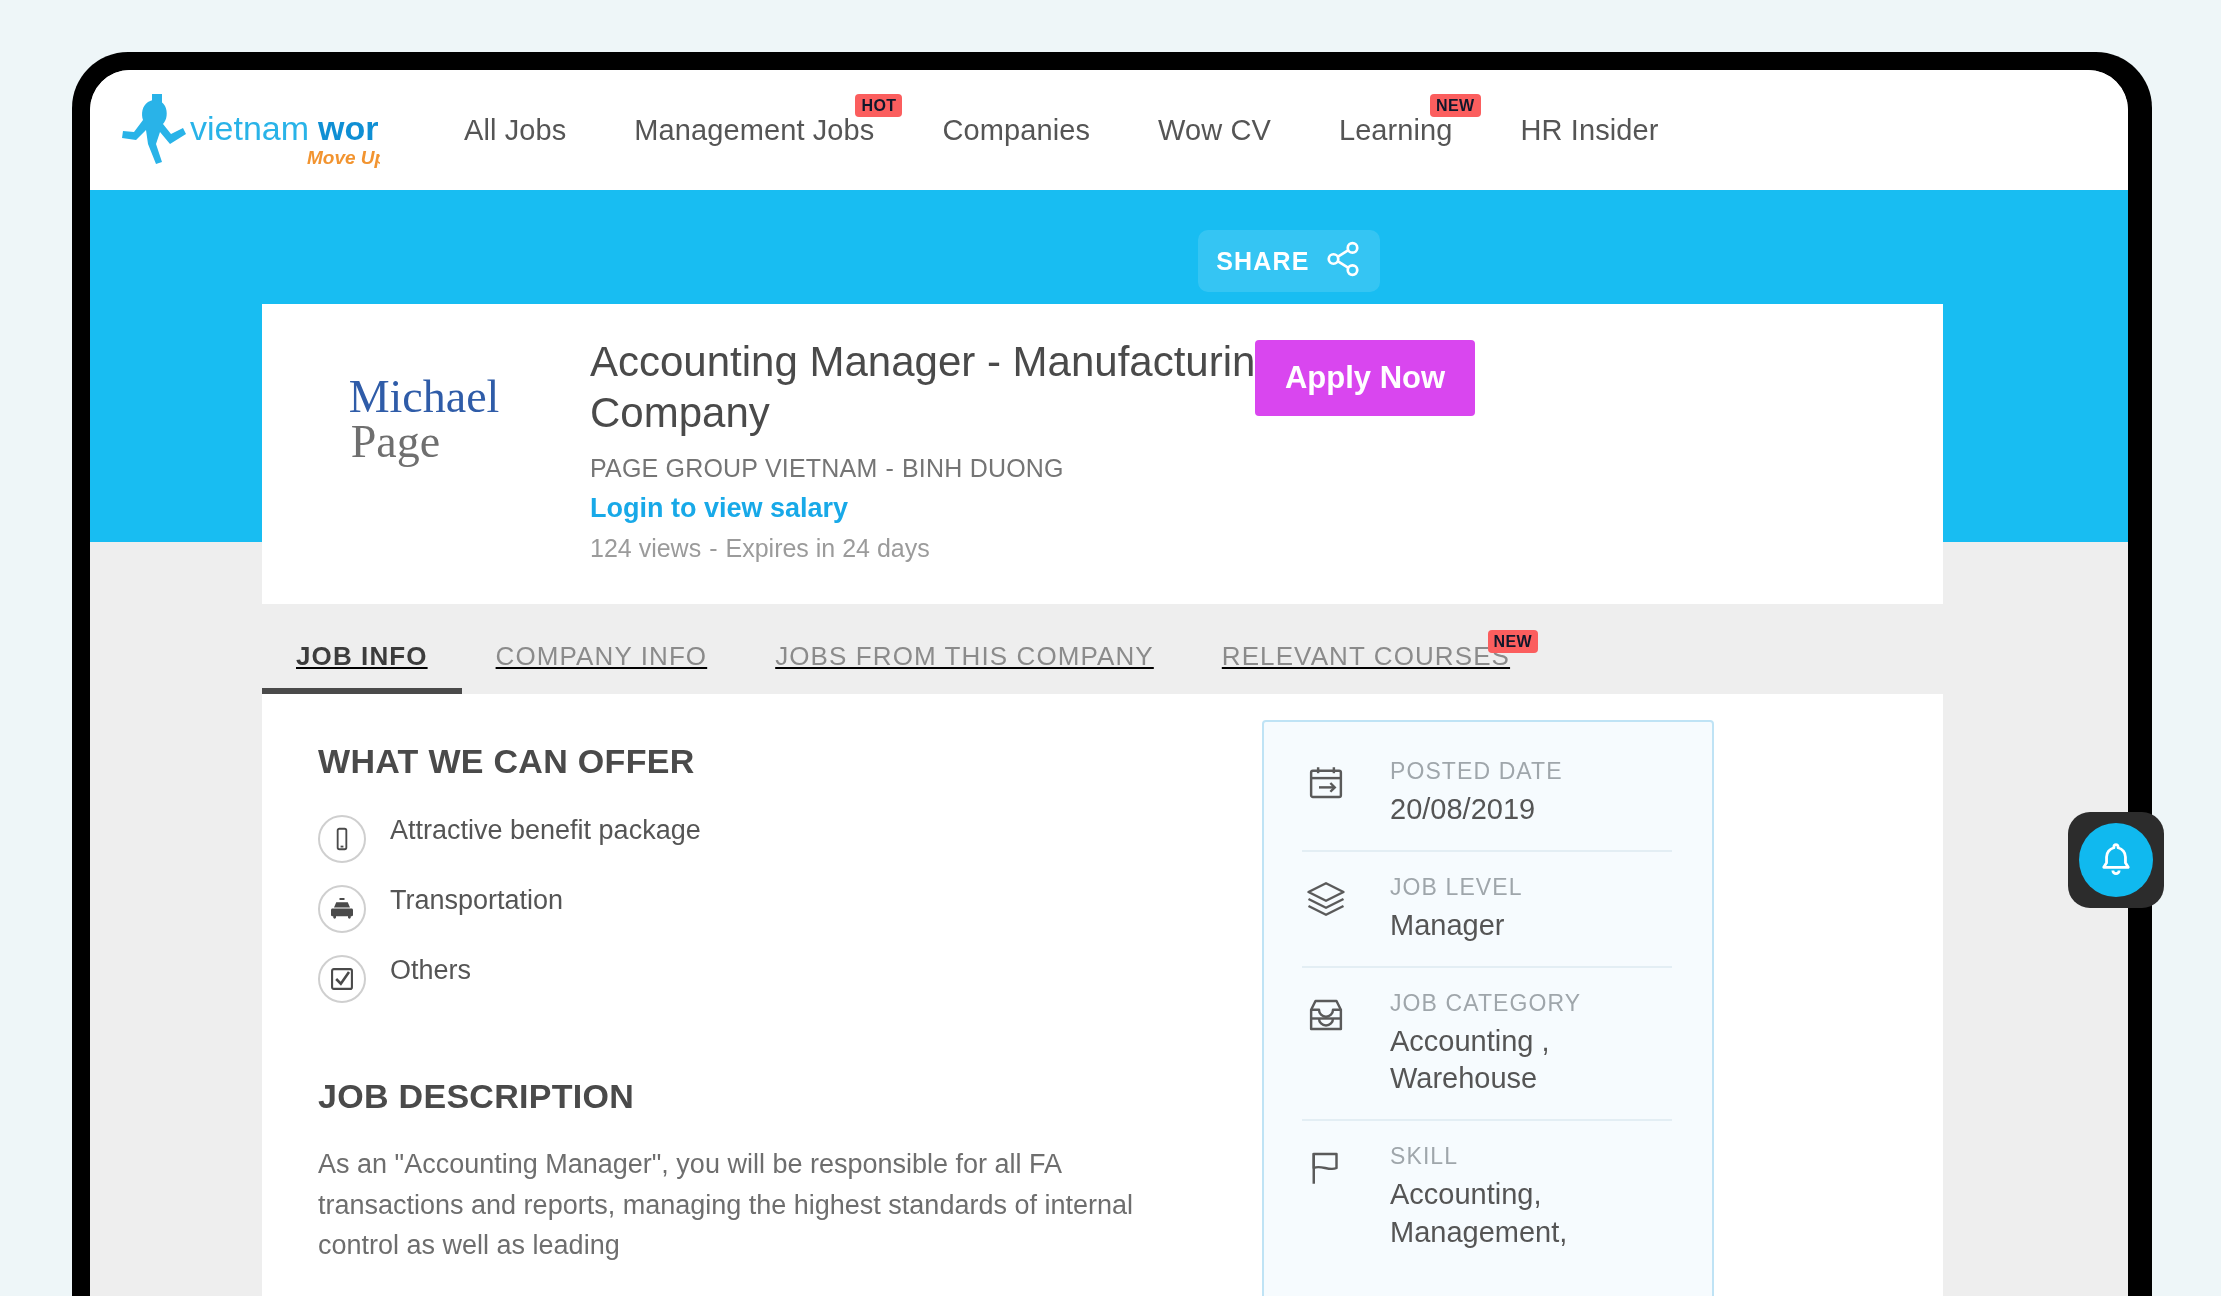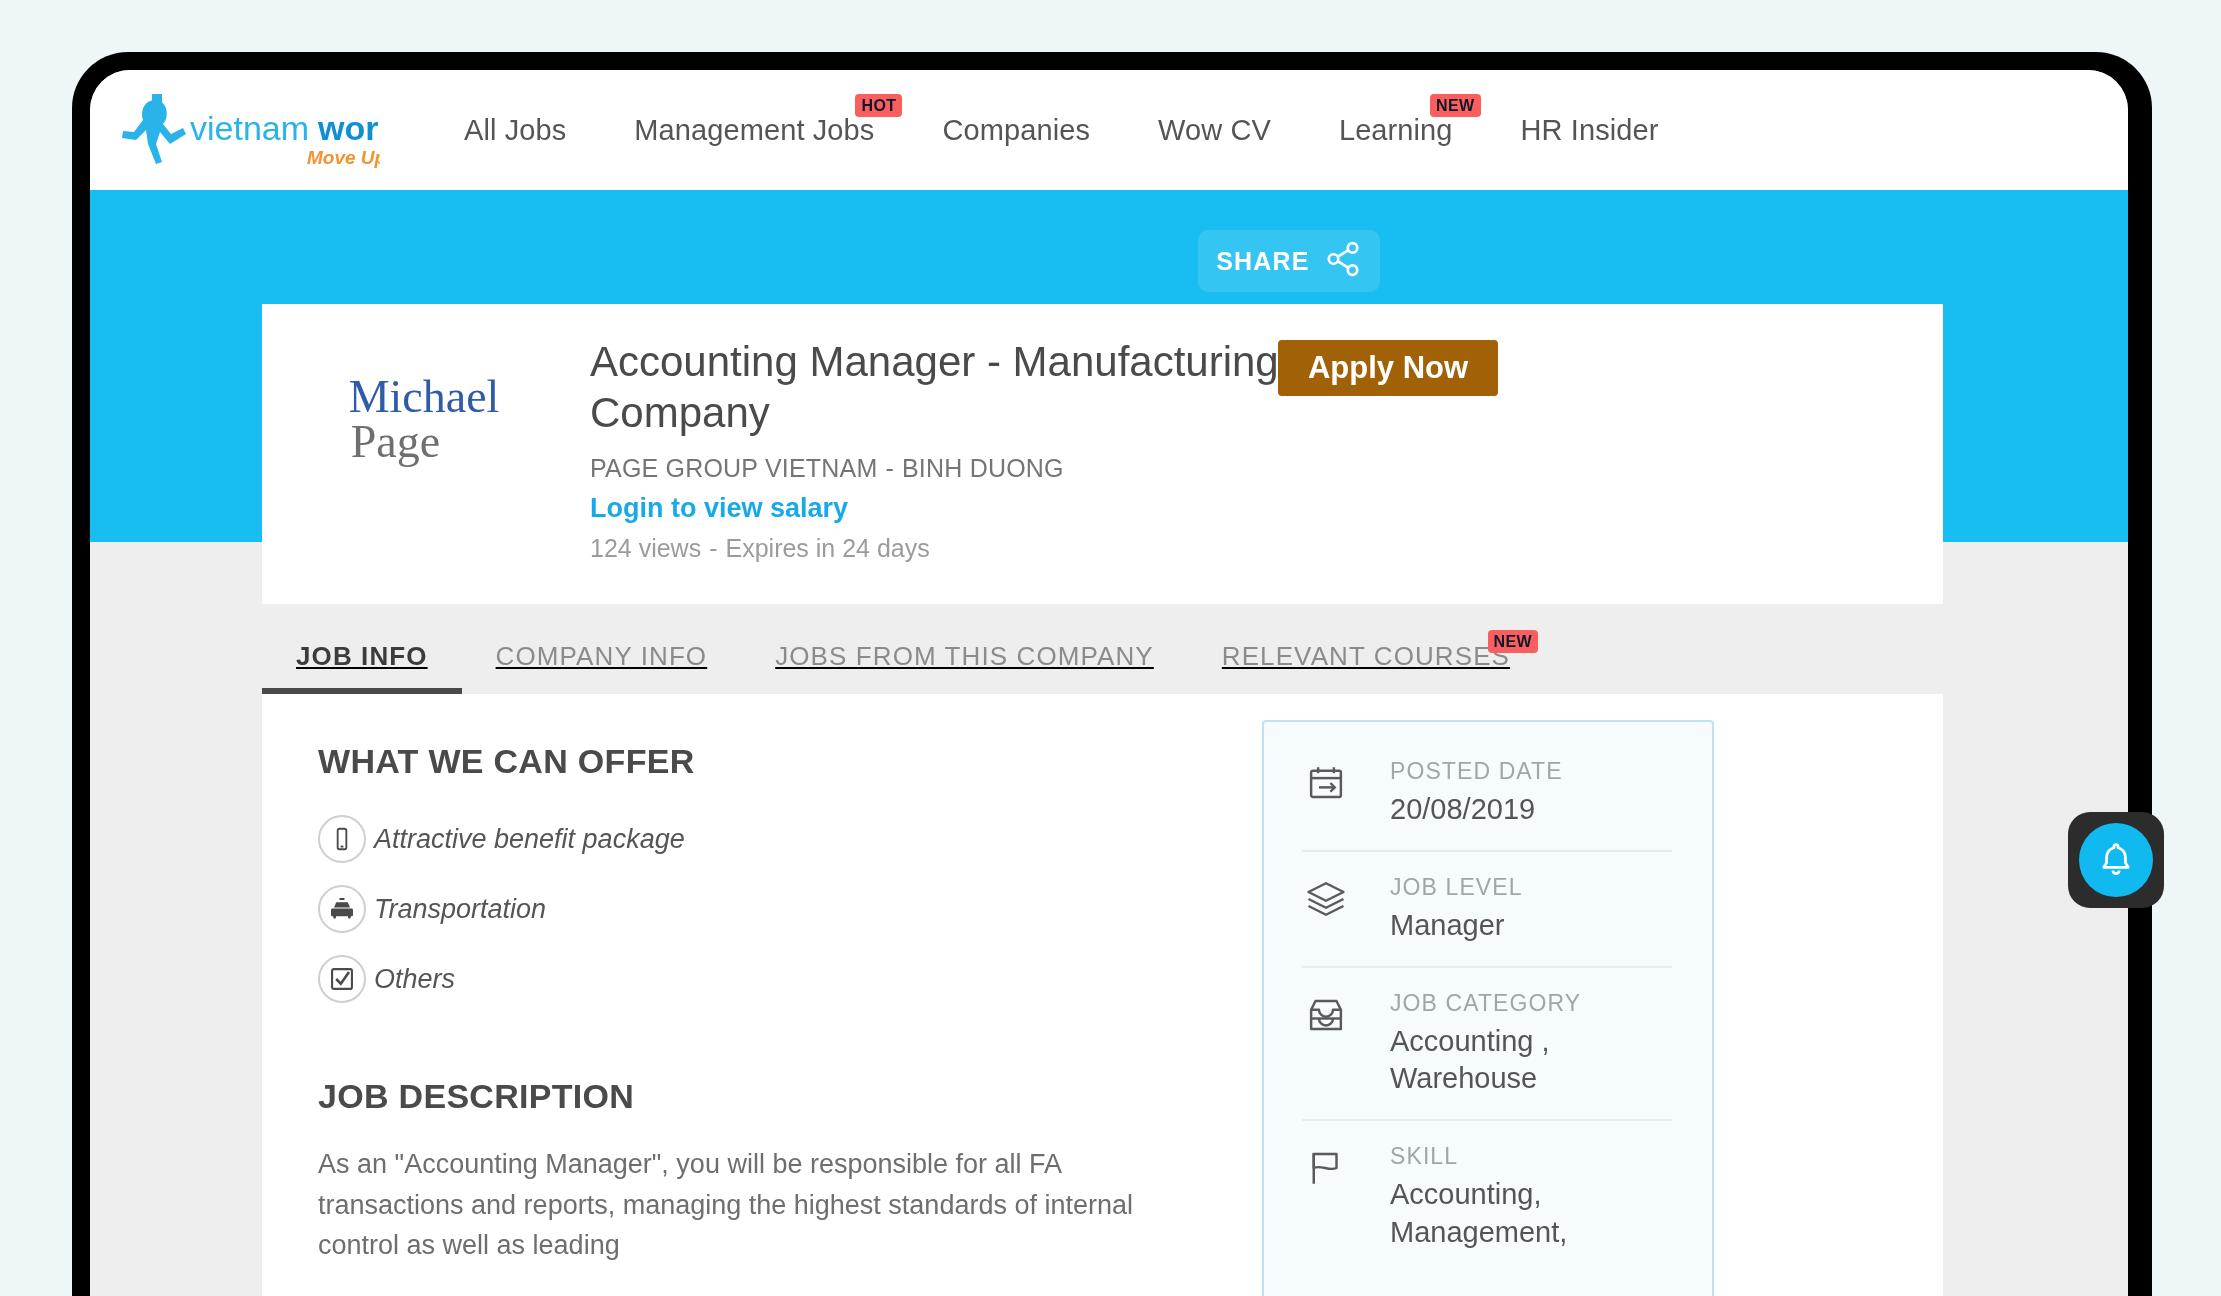--- a/index.html
+++ b/index.html
@@ -195,25 +195,25 @@
     margin-bottom: 10px;
     cursor: pointer;
   }
   .meta-line3 {
     font-size: 25px;
     color: #9b9b9b;
   }
 
   .apply-btn {
     position: absolute;
-    left: 1016px;
+    left: 993px;
     top: 36px;
     width: 220px;
-    height: 56px;
-    background: #a16207;
+    height: 76px;
+    background: #d946ef;
     border: none;
     border-radius: 4px;
     color: #ffffff;
     font-size: 31px;
     font-weight: bold;
     font-family: "Liberation Sans", sans-serif;
     cursor: pointer;
   }
 
   
@@ -278,24 +278,23 @@
   .section-title {
     font-size: 34px;
     color: #4a4a4a;
     font-weight: bold;
     letter-spacing: 0.3px;
     margin-bottom: 34px;
   }
 
   .offer-item {
     display: flex;
-    align-items: center;
-    gap: 8px;
+    align-items: flex-start;
+    gap: 24px;
     margin-bottom: 22px;
-    font-style: italic;
   }
   .offer-icon {
     width: 48px; height: 48px;
     border: 2px solid #cfcfcf;
     border-radius: 50%;
     display: flex;
     align-items: center;
     justify-content: center;
     flex: 0 0 auto;
   }

